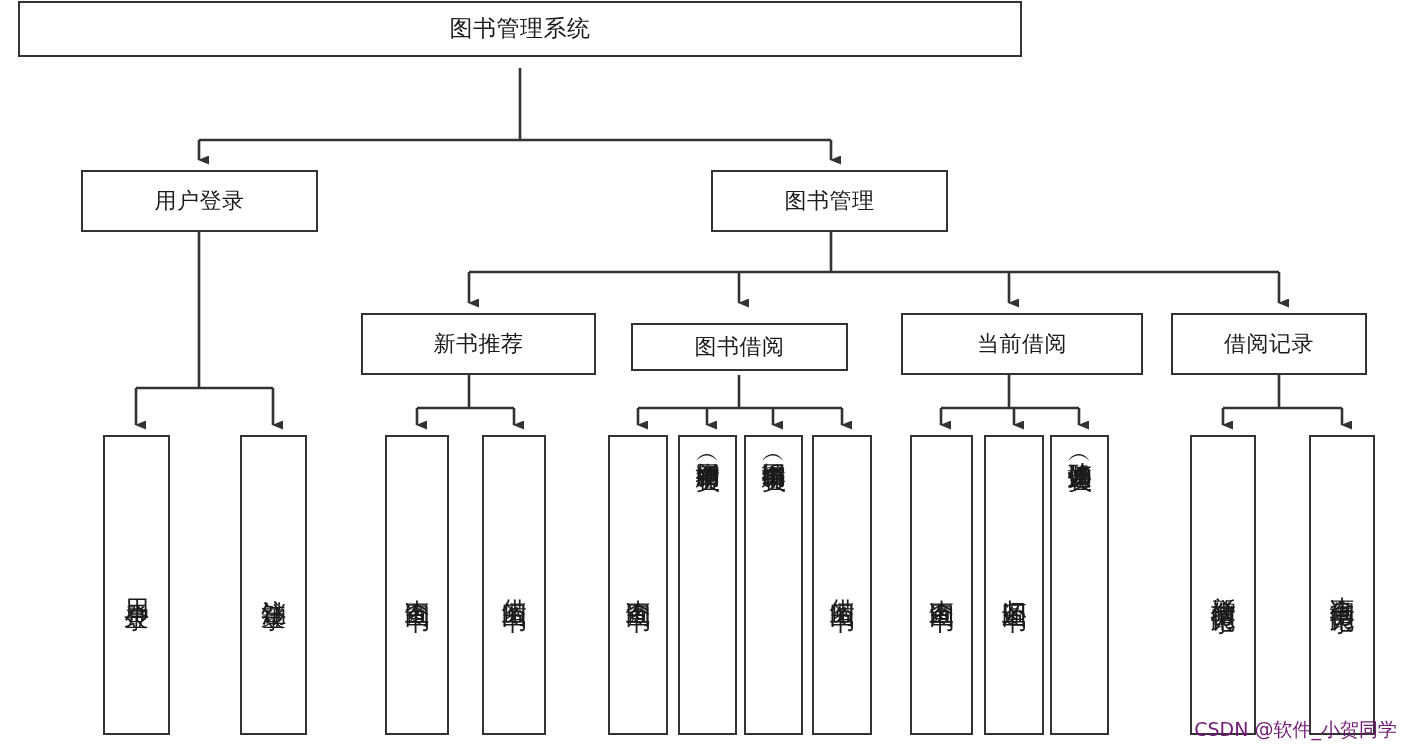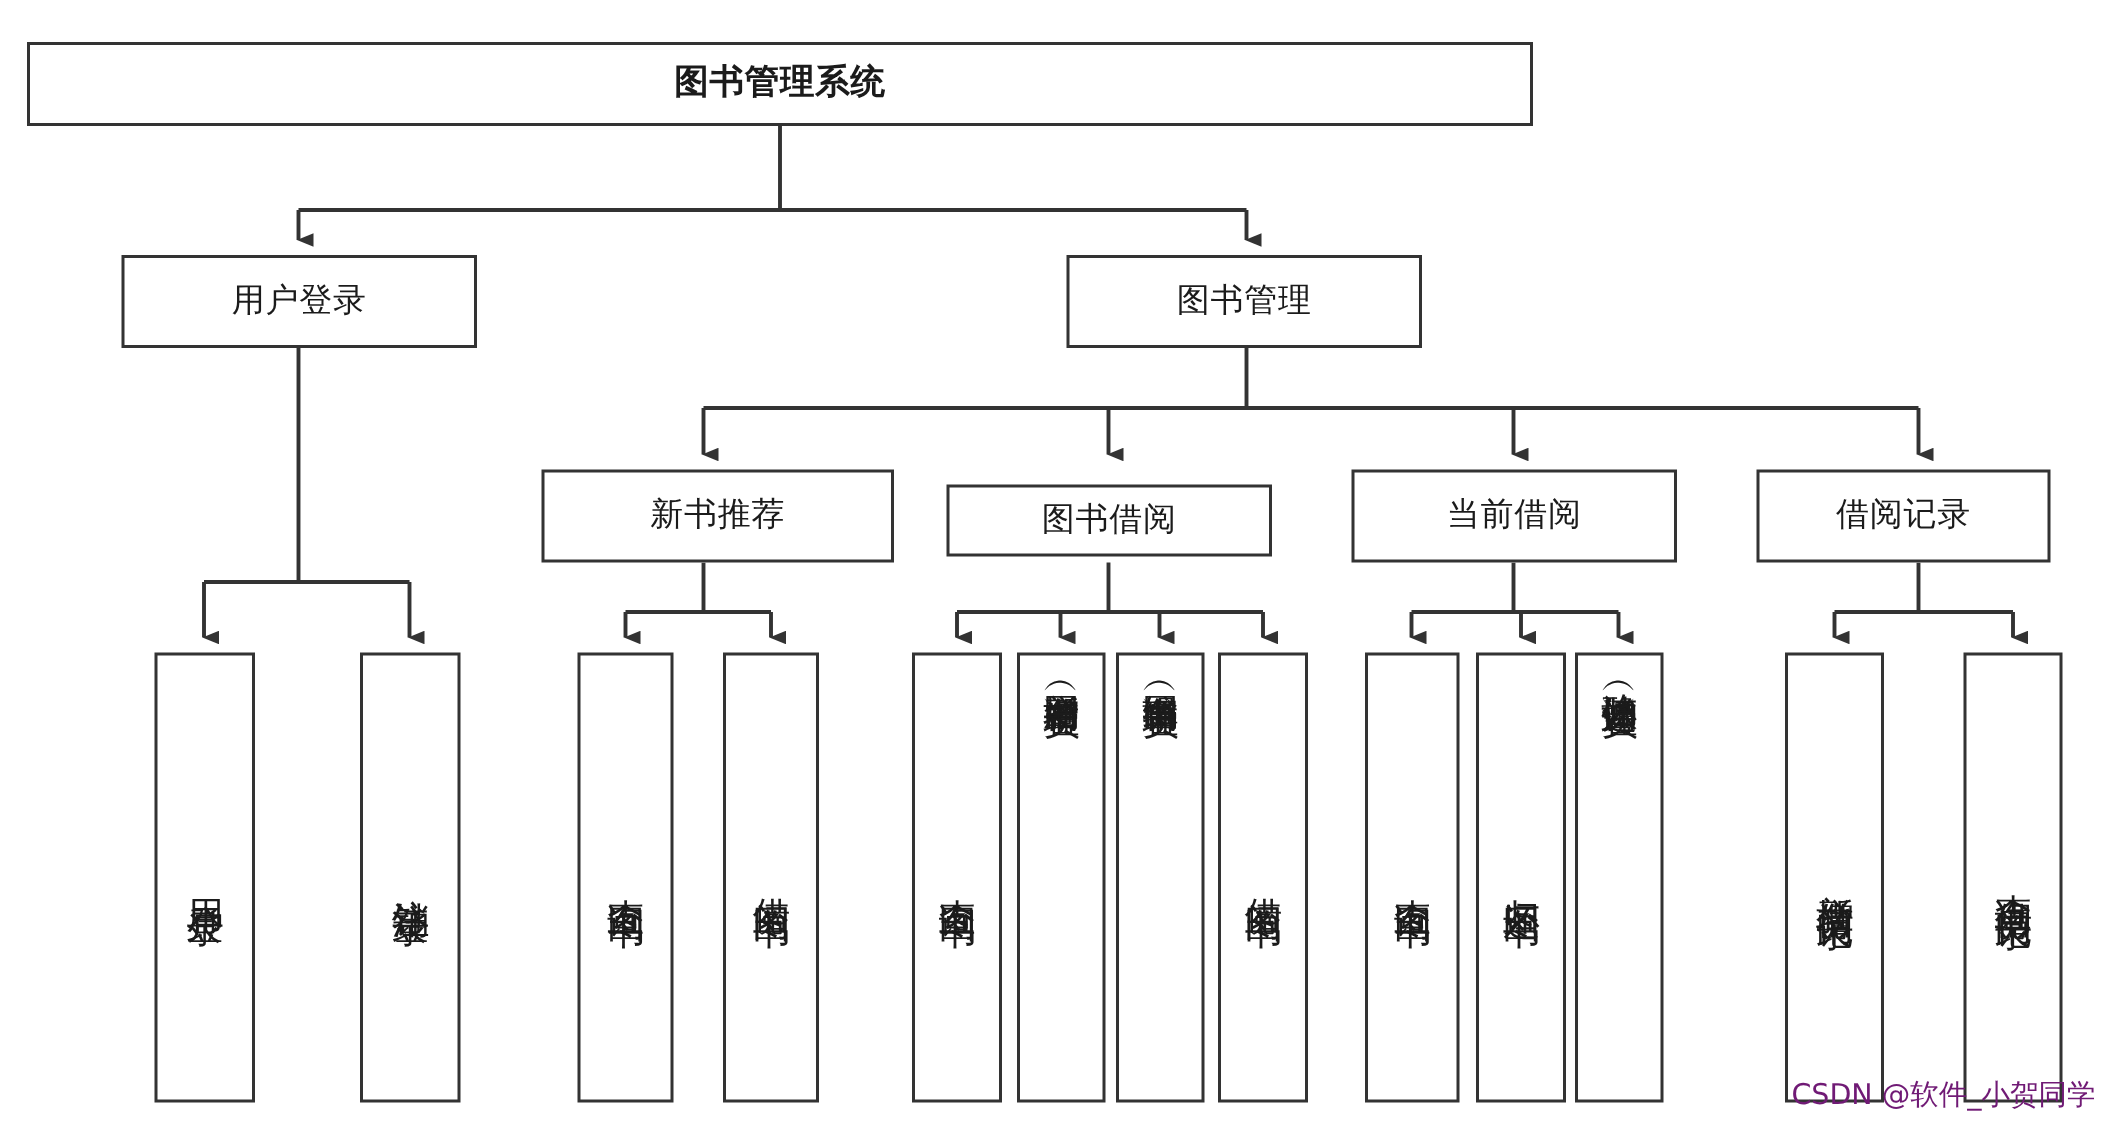--- a/index.html
+++ b/index.html
@@ -119,38 +119,38 @@
       <path d="M1014,408 L1014,425" marker-end="url(#arw)"></path>
       <path d="M1079,408 L1079,425" marker-end="url(#arw)"></path>
 
       <path d="M1279,375 L1279,408"></path>
       <path d="M1223,408 L1342,408"></path>
       <path d="M1223,408 L1223,425" marker-end="url(#arw)"></path>
       <path d="M1342,408 L1342,425" marker-end="url(#arw)"></path>
     </g>
   </svg>
 
-  <div class="node h root" id="node-root" style="left: 18px; top: 28px; width: 1004px; height: 56px; font-weight: bold;">
+  <div class="node h root" id="node-root" style="left: 18px; top: 1px; width: 1004px; height: 56px;">
     <span class="lbl">图书管理系统</span>
   </div>
 
   <div class="node h" id="node-l2-0" style="left: 81px; top: 170px; width: 237px; height: 62px;">
     <span class="lbl">用户登录</span>
   </div>
   <div class="node h" id="node-l2-1" style="left: 711px; top: 170px; width: 237px; height: 62px;">
     <span class="lbl">图书管理</span>
   </div>
 
   <div class="node h" id="node-l3-0" style="left: 361px; top: 313px; width: 235px; height: 62px;">
     <span class="lbl">新书推荐</span>
   </div>
   <div class="node h" id="node-l3-1" style="left: 631px; top: 323px; width: 217px; height: 48px;">
     <span class="lbl">图书借阅</span>
   </div>
-  <div class="node h" id="node-l3-2" style="left: 901px; top: 313px; width: 217px; height: 62px;">
+  <div class="node h" id="node-l3-2" style="left: 901px; top: 313px; width: 242px; height: 62px;">
     <span class="lbl">当前借阅</span>
   </div>
   <div class="node h" id="node-l3-3" style="left: 1171px; top: 313px; width: 196px; height: 62px;">
     <span class="lbl">借阅记录</span>
   </div>
 
   <div class="node v centered" id="node-leaf-0" style="left: 103px; top: 435px; width: 67px; height: 300px;">
     <span class="lbl">用户登录</span>
   </div>
   <div class="node v centered" id="node-leaf-1" style="left: 240px; top: 435px; width: 67px; height: 300px;">

